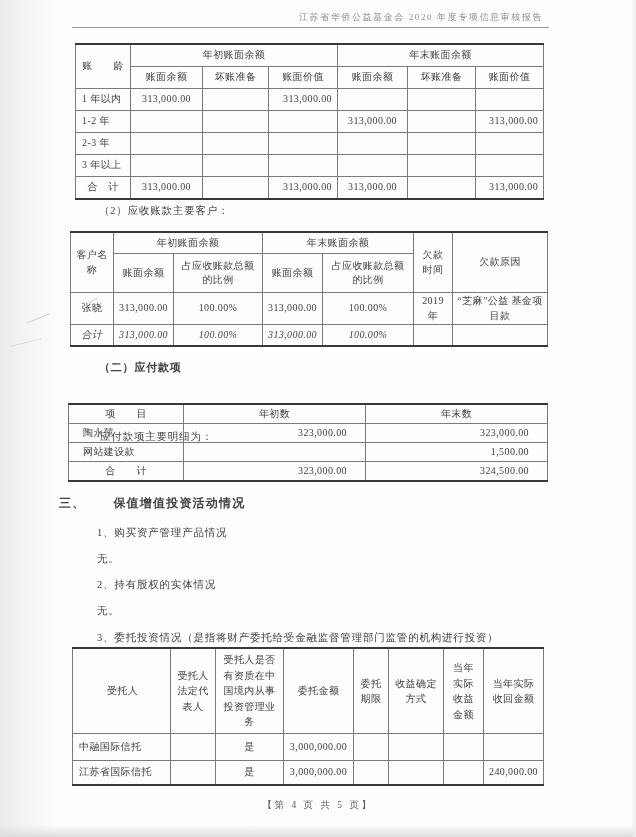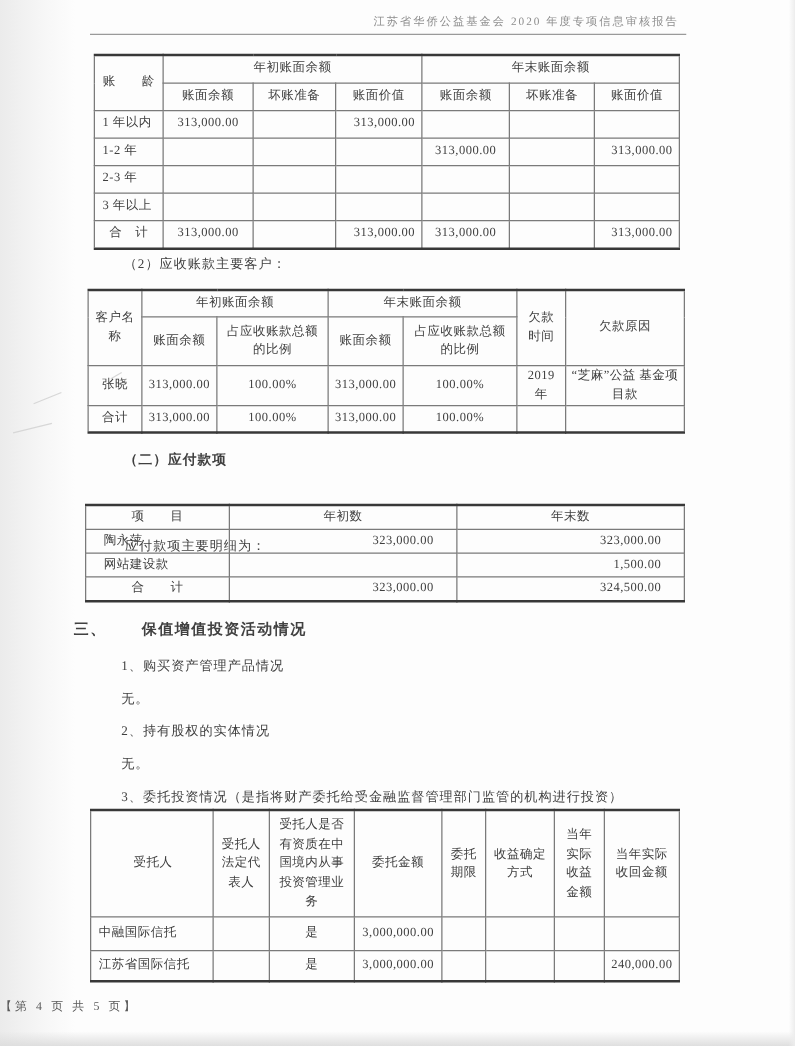--- a/index.html
+++ b/index.html
@@ -43,37 +43,37 @@
   .num-c{text-align:center;letter-spacing:0;}
   .num-r{text-align:right;letter-spacing:0;padding-right:5px !important;}
   .rowlabel{text-align:left;padding-left:6px !important;}
 
   #t1{left:75px;top:43px;width:468px;}
   #t1 td{height:19px;}
   #t2{left:70px;top:231px;width:477px;}
   #t2 tr.h1 td{height:18px;}
   #t2 tr.h2 td{height:34px;}
   #t2 tr.r1 td{height:28px;}
-  #t2 tr.r2 td{height:18px;}
+  #t2 tr.r2 td{height:18px;font-style:italic;}
   #t2 td{text-align:center;}
   #t2 .ratio{padding:2px 7px;}
   #t3{left:68px;top:403px;width:479px;}
   #t3 td{height:16px;}
   #t3 .num-r{padding-right:18px !important;text-align:right;}
   #t4{left:72px;top:647px;width:471px;}
   #t4 tr.h td{height:82px;text-align:center;line-height:1.55;}
   #t4 tr.r1 td{height:24px;}
   #t4 tr.r2 td{height:21px;}
 
   
   .para{position:absolute;font-size:10.5px;letter-spacing:0.8px;color:#3f3f3f;white-space:nowrap;}
   .bold{font-weight:bold;}
   .sec3{position:absolute;left:59px;top:495px;display:flex;font-size:12px;font-weight:bold;letter-spacing:1.2px;white-space:nowrap;}
   .sec3 .num{margin-right:28px;}
-  .pg-footer{position:absolute;left:0;right:0;top:799px;text-align:left;
+  .pg-footer{position:absolute;left:0;right:0;top:799px;text-align:center;
     font-size:9.5px;color:#5a5a5a;letter-spacing:2.5px;}
 </style>
 </head>
 <body>
 
 <div class="page">
 
   <div class="edge-left"></div>
   <div class="edge-bottom"></div>
   <div class="edge-right"></div>

